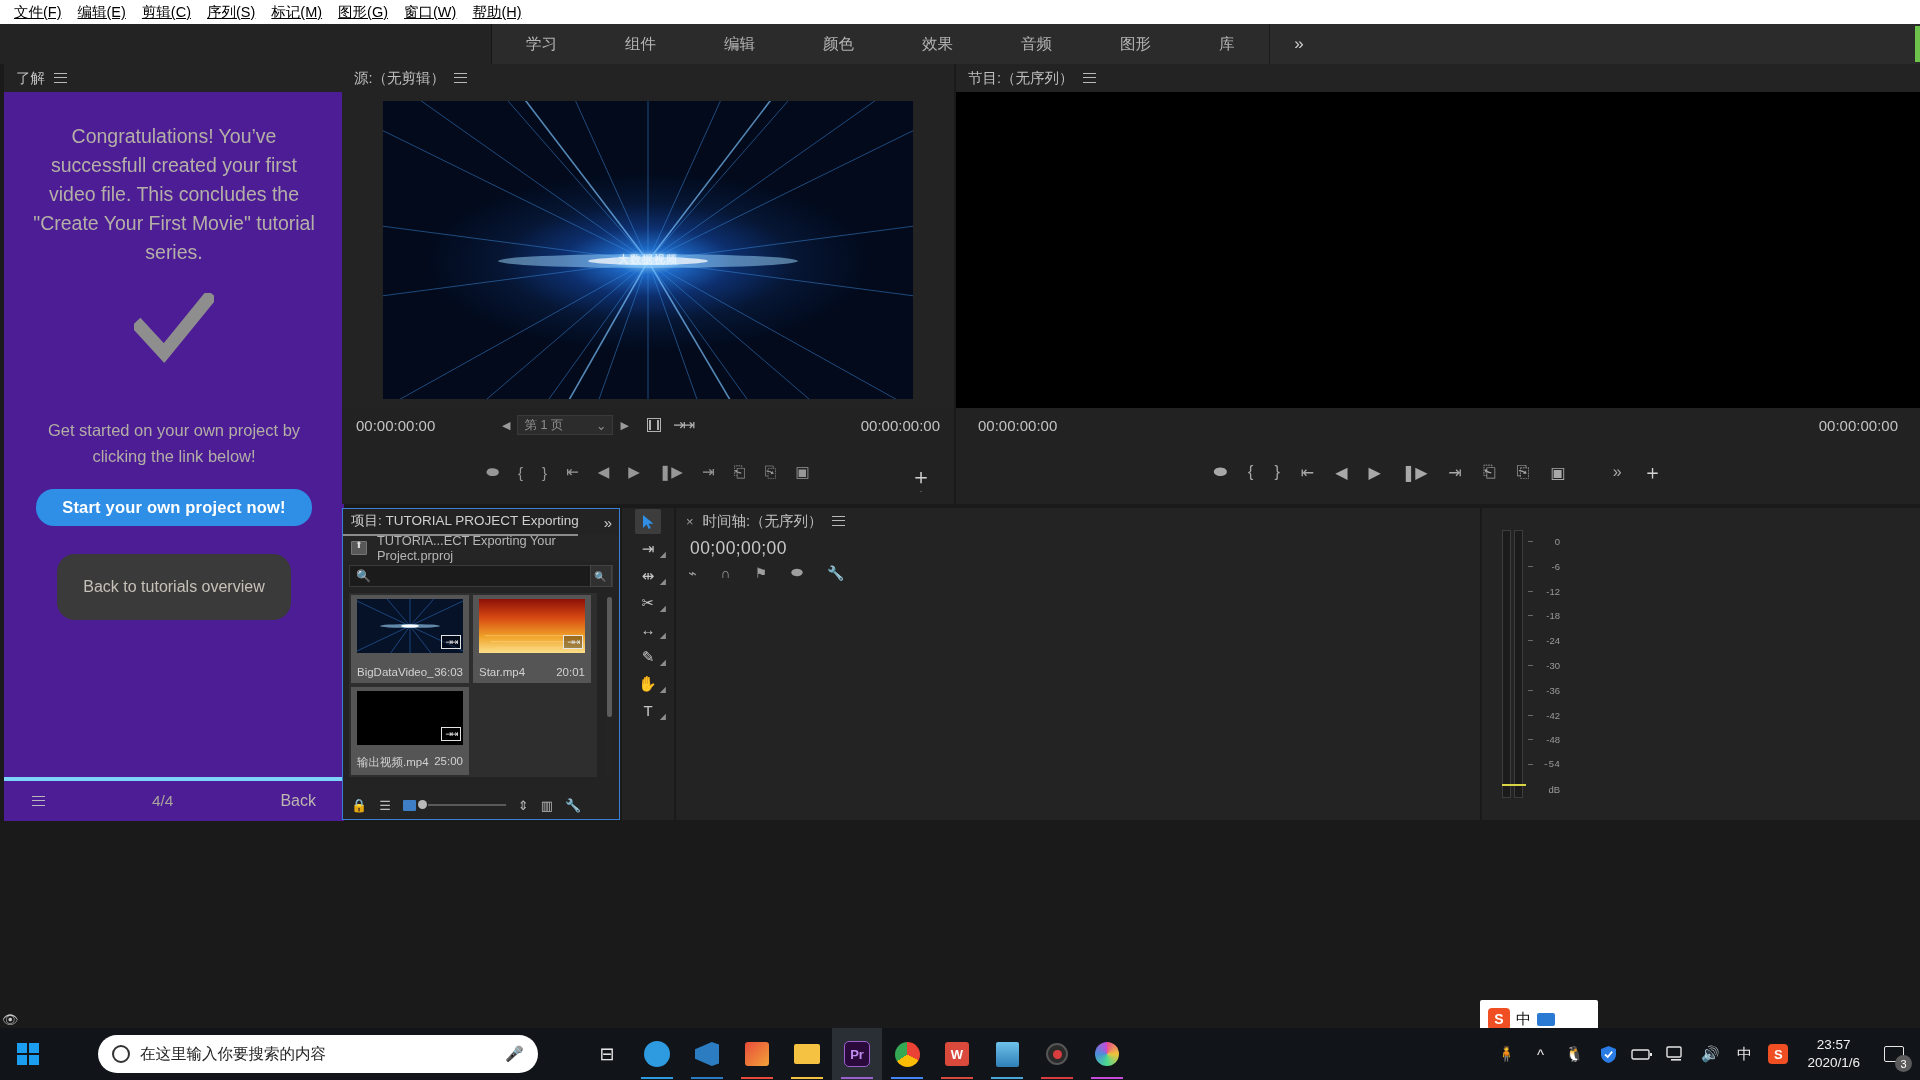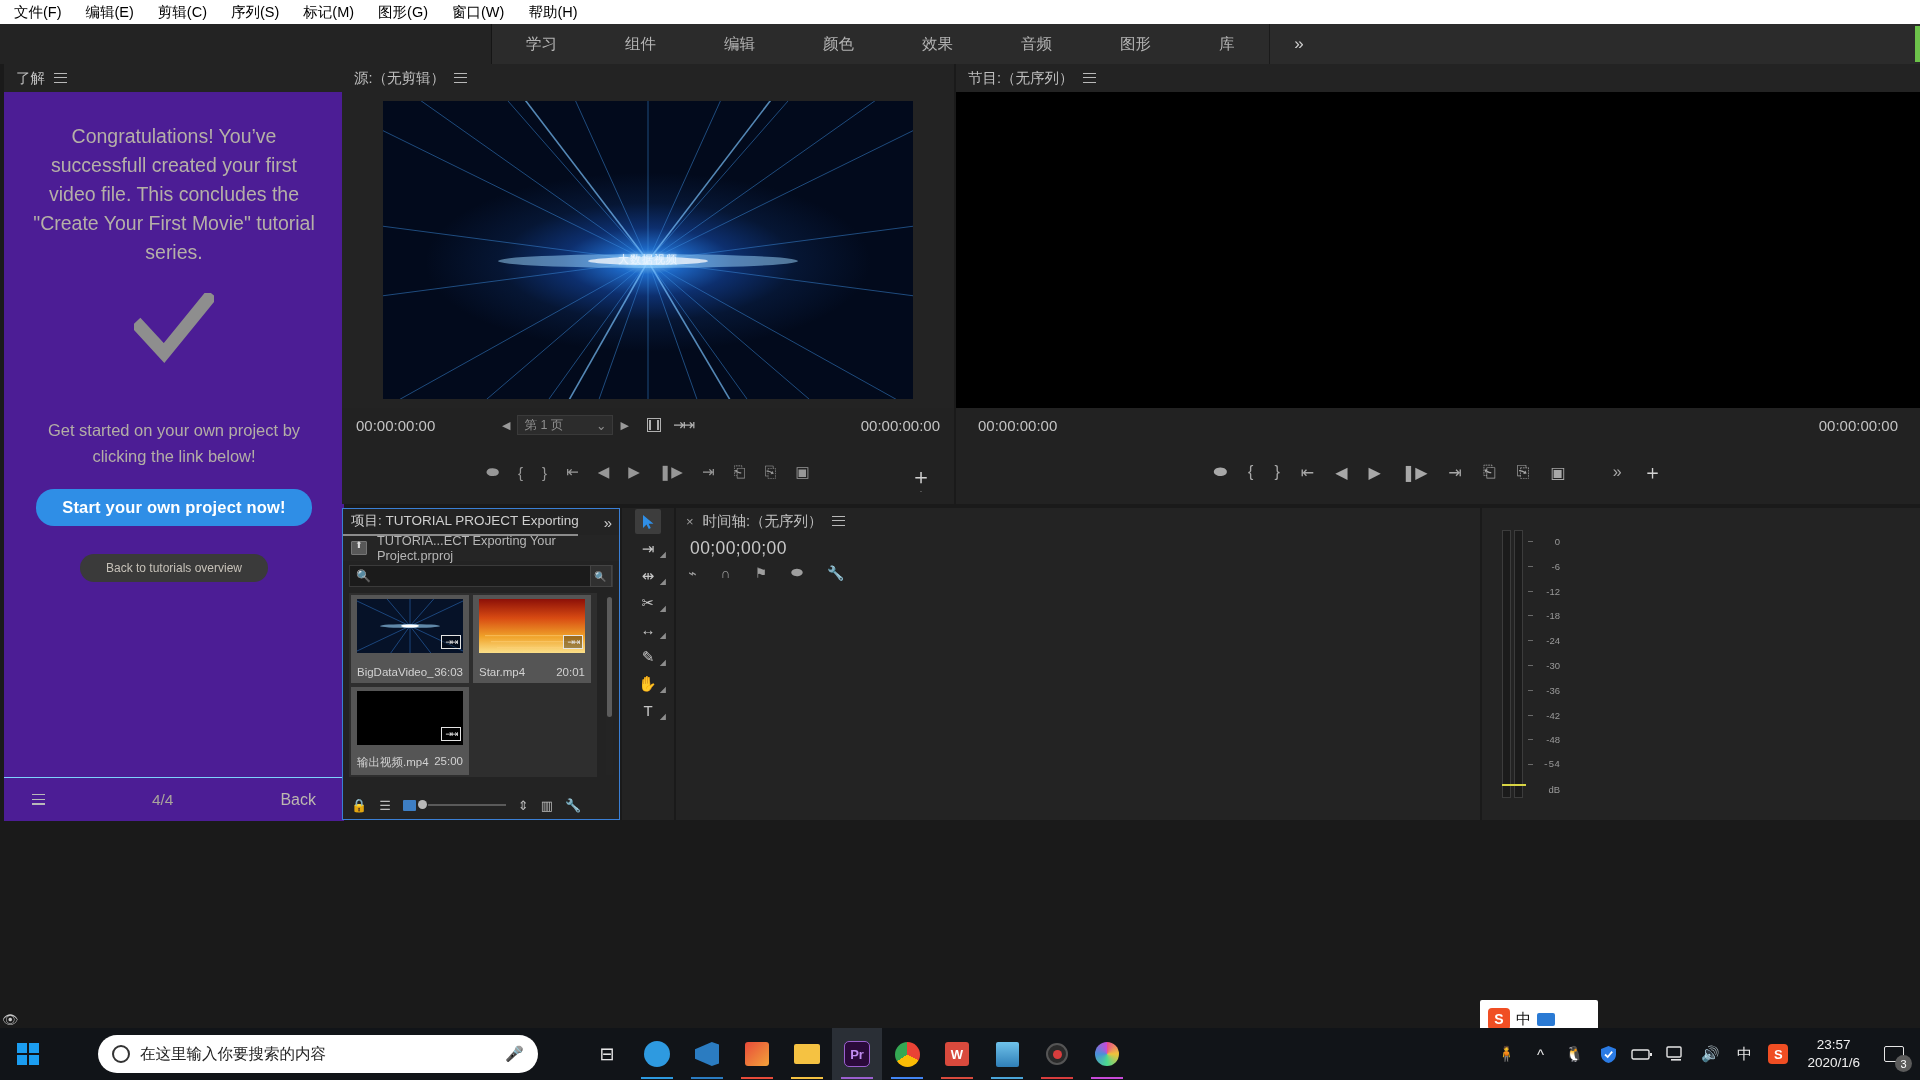--- a/index.html
+++ b/index.html
@@ -8,21 +8,21 @@
     background: #1a1a1a; overflow: hidden;
     font-family: "Liberation Sans", "DejaVu Sans", sans-serif;
     -webkit-font-smoothing: antialiased;
   }
   #app { position: relative; width: 1920px; height: 1080px; }
 
   
   .menubar {
     position: absolute; left: 0; top: 0; width: 1920px; height: 24px;
     background: #ffffff; display: flex; align-items: center;
-    padding-left: 6px; gap: 8px;
+    padding-left: 6px; gap: 0px; text-decoration: underline;
   }
   .menubar .mi {
     color: #000; font-size: 14.5px; padding: 2px 8px;
     line-height: 18px; white-space: nowrap;
   }
 
   
   .wsbar {
     position: absolute; left: 0; top: 24px; width: 1920px; height: 40px;
     background: #2b2b2b; display: flex; align-items: stretch;
@@ -76,25 +76,25 @@
     border-radius: 18px; font-size: 16.5px; padding: 9px 26px; border: none;
     font-weight: bold; letter-spacing: .2px;
   }
   .learn-para {
     font-size: 16.5px; line-height: 26px; color: #b3aea6; padding: 36px 10px 0;
   }
   .learn-link { color: #b3aea6; text-decoration: underline; }
   .ext-icon { display:inline-block; vertical-align: -2px; margin: 0 2px; }
   .learn-btn-secondary {
     display:inline-block; margin: 28px auto 0; background: #3a3a3a; color: #c6c1b8;
-    border-radius: 18px; font-size: 12px; padding: 7px 26px; border: none;
+    border-radius: 18px; font-size: 16px; padding: 24px 26px; border: none;
   }
   .learn-footer {
     position: absolute; left: 0; bottom: 0; width: 340px; height: 44px;
-    border-top: 1px solid #7dd3fc; display: flex; align-items: center;
+    border-top: 4px solid #7dd3fc; display: flex; align-items: center;
     padding: 0 28px; justify-content: space-between;
   }
   .learn-footer .pg { color: #a9a49c; font-size: 15.5px; }
   .learn-footer .bk { color: #bdb8b0; font-size: 16px; }
 
   
   #srcPanel { left: 342px; top: 64px; width: 612px; height: 440px; }
   .monitor-stage {
     position: absolute; left: 0; top: 28px; width: 612px; height: 316px;
     background: #232323; display: flex; align-items: center; justify-content: center;

